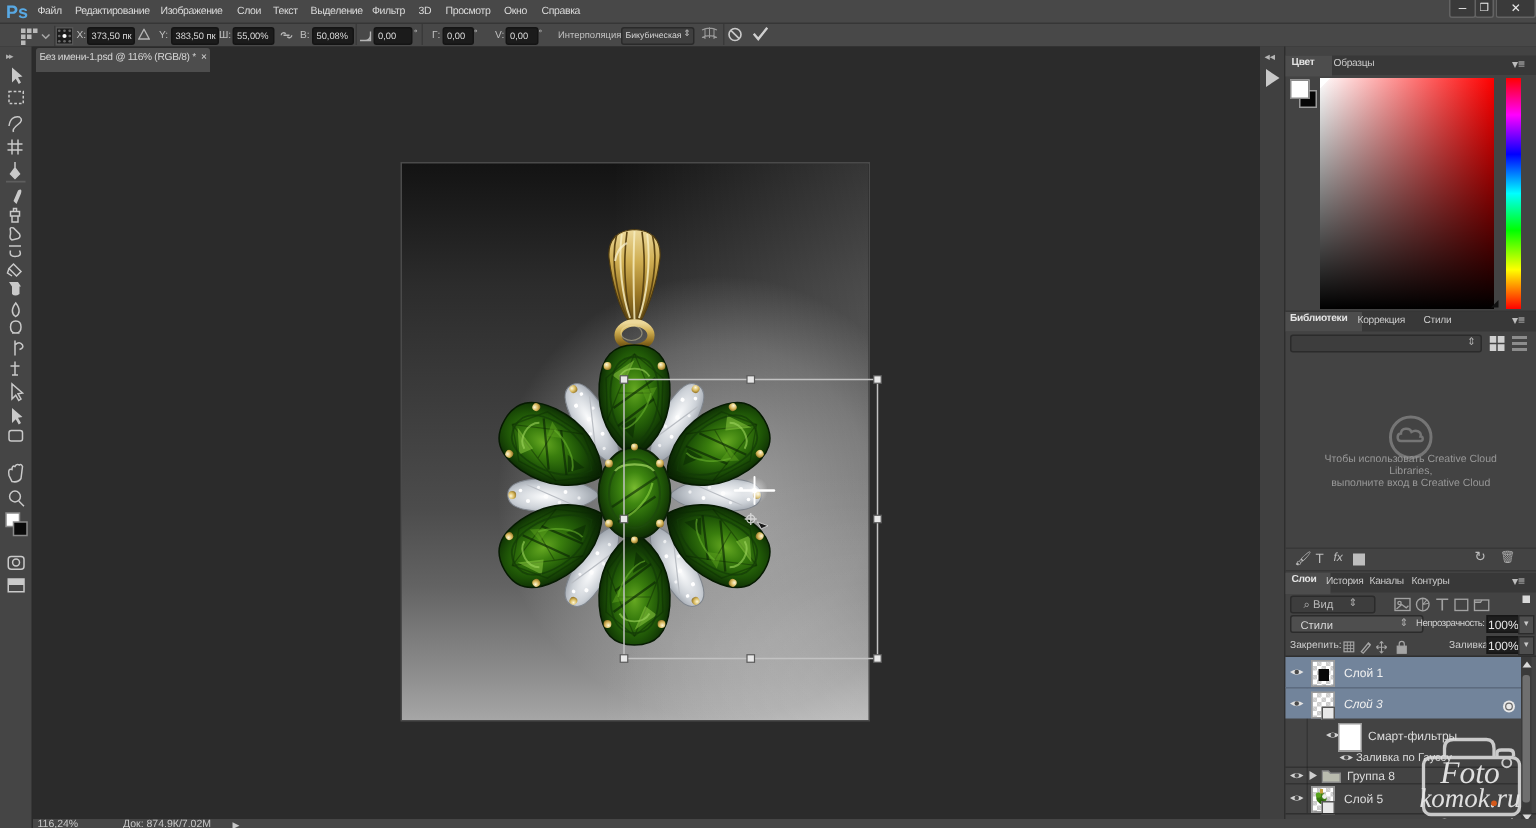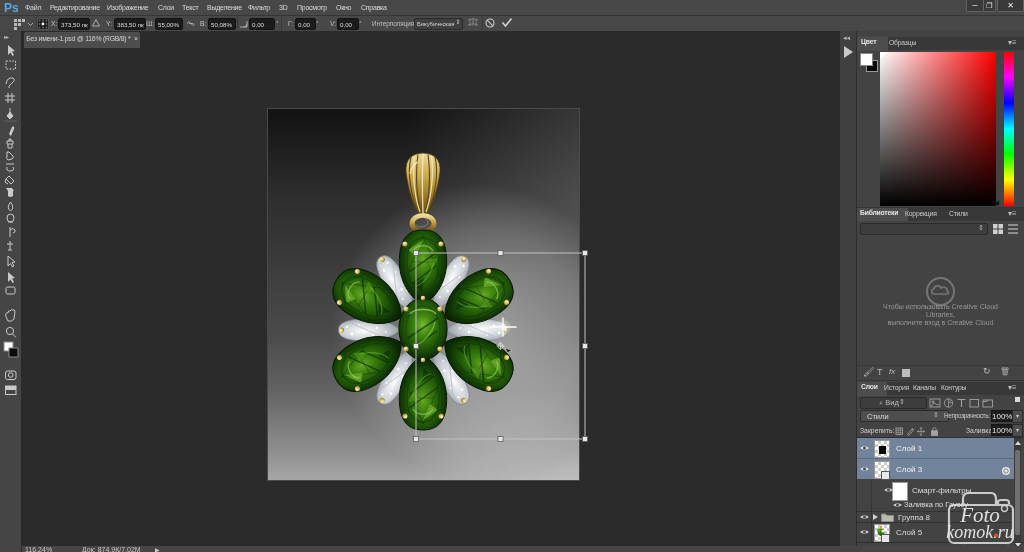--- a/index.html
+++ b/index.html
@@ -359,21 +359,21 @@
     <div class="sep" style="top:380px;"></div>
   </div>
   <div id="layerspanel">
     <div class="ptabrow" style="top:382px;height:13px;"></div>
     <div class="ptab active" style="left:857px;top:382px;width:26px;height:13px;padding:1px 0 0 4px;">Слои</div>
     <div class="ptab" style="left:884px;top:384px;">История</div>
     <div class="ptab" style="left:913px;top:384px;">Каналы</div>
     <div class="ptab" style="left:941px;top:384px;">Контуры</div>
     <div class="abs" style="left:1008px;top:383px;color:#bdbdbd;font-size:8px;">▾≡</div>
 
-    <div class="abs" style="left:860px;top:397px;width:47px;height:10px;background:#3d3d3d;border:1px solid #2b2b2b;border-radius:2px;color:#b9b9b9;font-size:7.5px;padding-left:18px;">⌕ Вид</div>
+    <div class="abs" style="left:860px;top:397px;width:47px;height:10px;background:#3d3d3d;border:1px solid #2b2b2b;border-radius:2px;color:#b9b9b9;font-size:7.5px;padding-left:8px;">⌕ Вид</div>
     <div class="abs" style="left:899px;top:398px;color:#b0b0b0;font-size:7px;">⇕</div>
     <svg class="abs" style="left:929px;top:397px;" width="95" height="12" viewBox="0 0 95 12">
       <g stroke="#a2a2a2" fill="none" stroke-width="0.9">
         <rect x="1" y="2" width="10" height="8"></rect>
           <circle cx="4" cy="5" r="1.1"></circle>
           <path d="M2,9 L5.5,6 L8.5,8.2 L10,6.8"></path>
         <circle cx="19.5" cy="6" r="4.2"></circle>
           <path d="M19.5,1.8 L19.5,10.2 M19.5,6 L22.3,2.9 M19.5,6 L23.4,5.2" stroke-width="0.7"></path>
         <path d="M28.5,2.5 L36.5,2.5 M32.5,2.5 L32.5,10" stroke-width="1.1"></path>
         <rect x="41" y="2.5" width="8.5" height="7.5"></rect>
@@ -416,21 +416,21 @@
     <div class="thumb" style="left:874px;top:440px;"></div>
     <div class="abs" style="left:879px;top:446px;width:7px;height:8px;background:#080808;"></div>
     <div class="abs" style="left:896px;top:444px;color:#f0f0f0;font-size:8px;">Слой 1</div>
 
     <svg class="eye" style="left:859px;top:465px;">
         <path d="M1,4 Q5.5,0.5 10,4 Q5.5,7.5 1,4 Z" fill="#e2e2e2"></path>
         <circle cx="5.5" cy="4" r="1.5" fill="#4a4a4a"></circle>
       </svg>
     <div class="thumb" style="left:874px;top:461px;"></div>
     <div class="abs" style="left:881px;top:471px;width:7px;height:7px;background:#e8e8e8;border:0.5px solid #555;"></div>
-    <div class="abs" style="left:896px;top:465px;color:#f0f0f0;font-size:8px;">Слой 3</div>
+    <div class="abs" style="left:896px;top:465px;color:#f0f0f0;font-size:8px;font-style:italic;">Слой 3</div>
     <svg class="abs" style="left:1001px;top:466px;" width="10" height="10" viewBox="0 0 10 10">
         <circle cx="5" cy="5" r="4" fill="#e8e8e8"></circle>
         <circle cx="5" cy="5" r="2.2" fill="none" stroke="#666" stroke-width="0.8"></circle>
       </svg>
 
     <svg class="eye" style="left:883px;top:486px;">
         <path d="M1,4 Q5.5,0.5 10,4 Q5.5,7.5 1,4 Z" fill="#d2d2d2"></path>
         <circle cx="5.5" cy="4" r="1.5" fill="#4a4a4a"></circle>
       </svg>
     <div class="abs" style="left:892px;top:482px;width:14px;height:17px;background:#fff;border:1px solid #9a9a9a;"></div>

